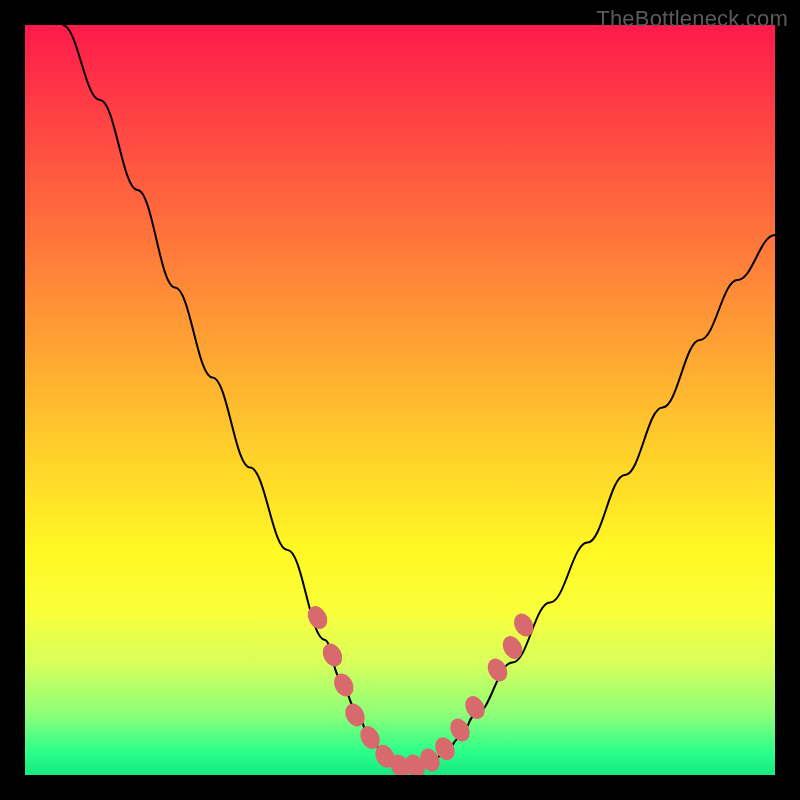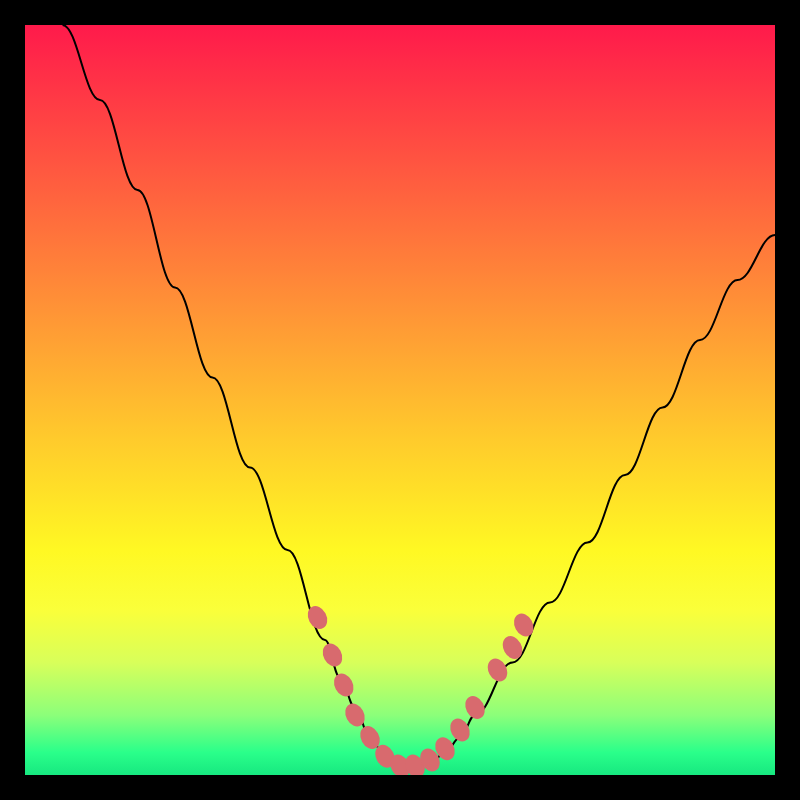--- a/index.html
+++ b/index.html
@@ -85,13 +85,14 @@
           <ellipse cx="405" cy="735" rx="9" ry="12" transform="rotate(-28 405 735)" fill="#d86a6e" class="marker"></ellipse>
           <ellipse cx="420.00000000000006" cy="723.75" rx="9" ry="12" transform="rotate(-28 420.00000000000006 723.75)" fill="#d86a6e" class="marker"></ellipse>
           <ellipse cx="434.99999999999994" cy="705" rx="9" ry="12" transform="rotate(-28 434.99999999999994 705)" fill="#d86a6e" class="marker"></ellipse>
           <ellipse cx="450" cy="682.5" rx="9" ry="12" transform="rotate(-28 450 682.5)" fill="#d86a6e" class="marker"></ellipse>
           <ellipse cx="472.5" cy="645" rx="9" ry="12" transform="rotate(-28 472.5 645)" fill="#d86a6e" class="marker"></ellipse>
           <ellipse cx="487.5" cy="622.5" rx="9" ry="12" transform="rotate(-28 487.5 622.5)" fill="#d86a6e" class="marker"></ellipse>
           <ellipse cx="498.75" cy="600" rx="9" ry="12" transform="rotate(-28 498.75 600)" fill="#d86a6e" class="marker"></ellipse>
         </g>
     </svg>
   </div>
+  <div class="watermark">TheBottleneck.com</div>
 </div>
 
 </body></html>

